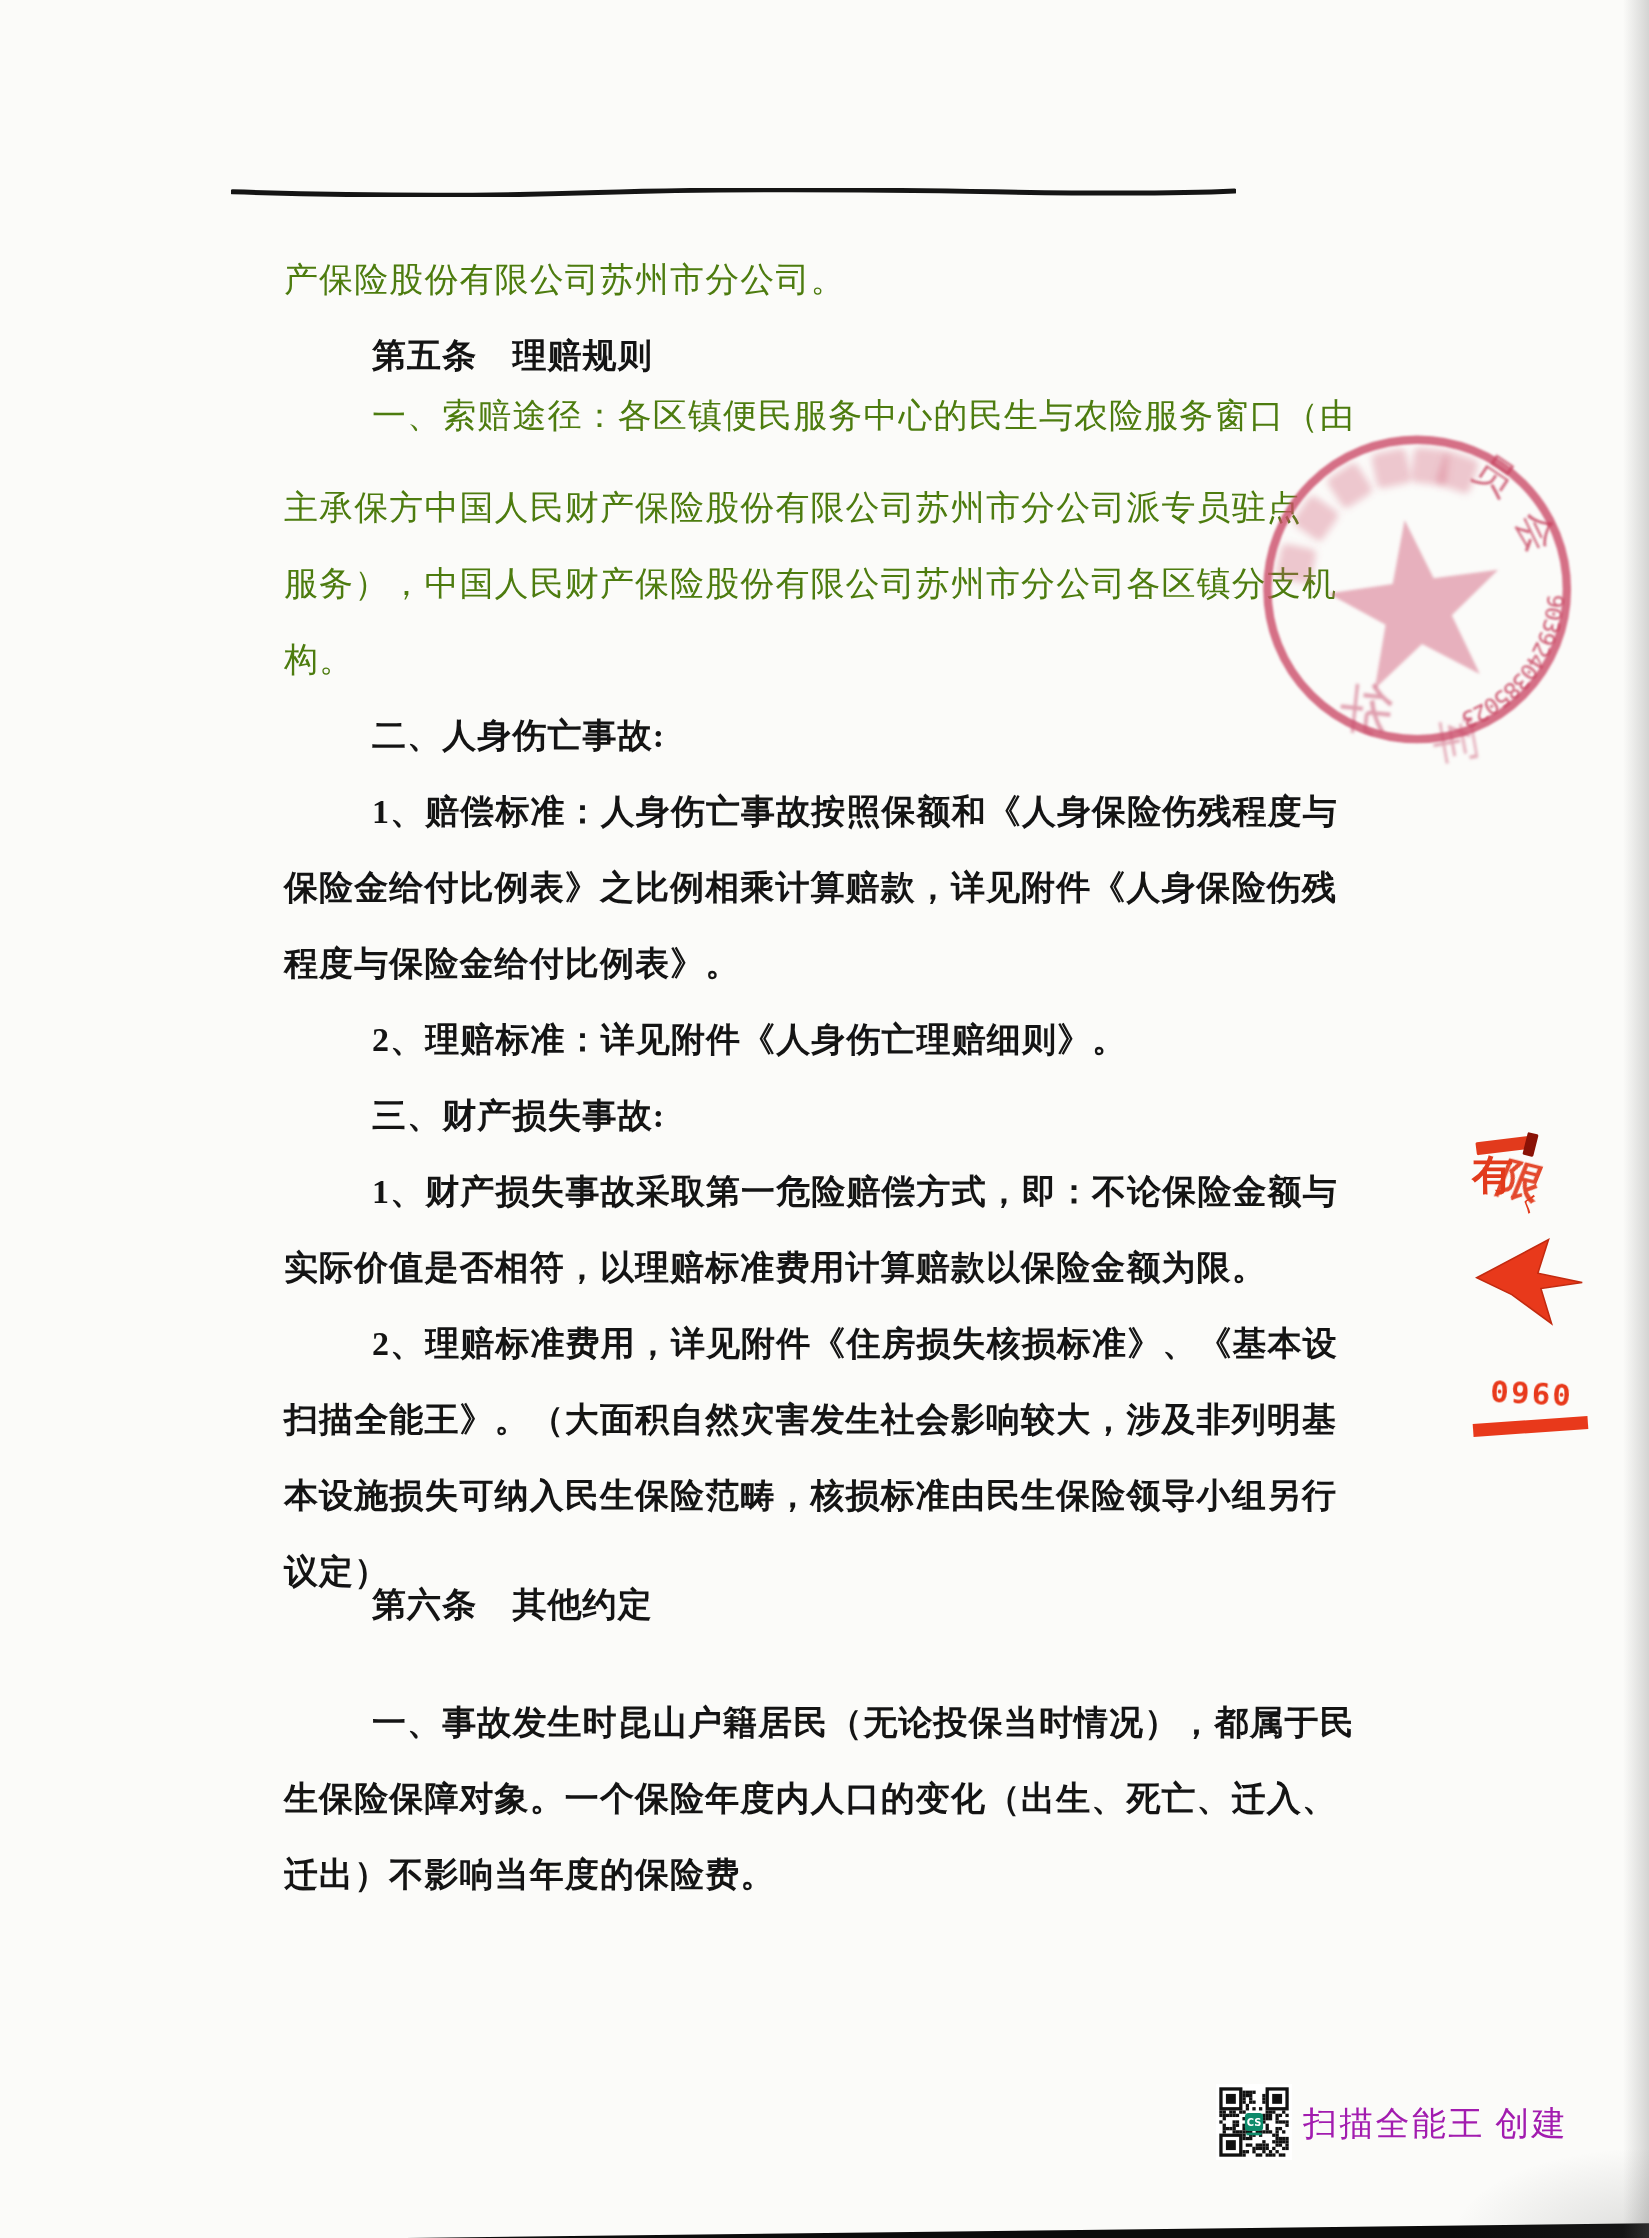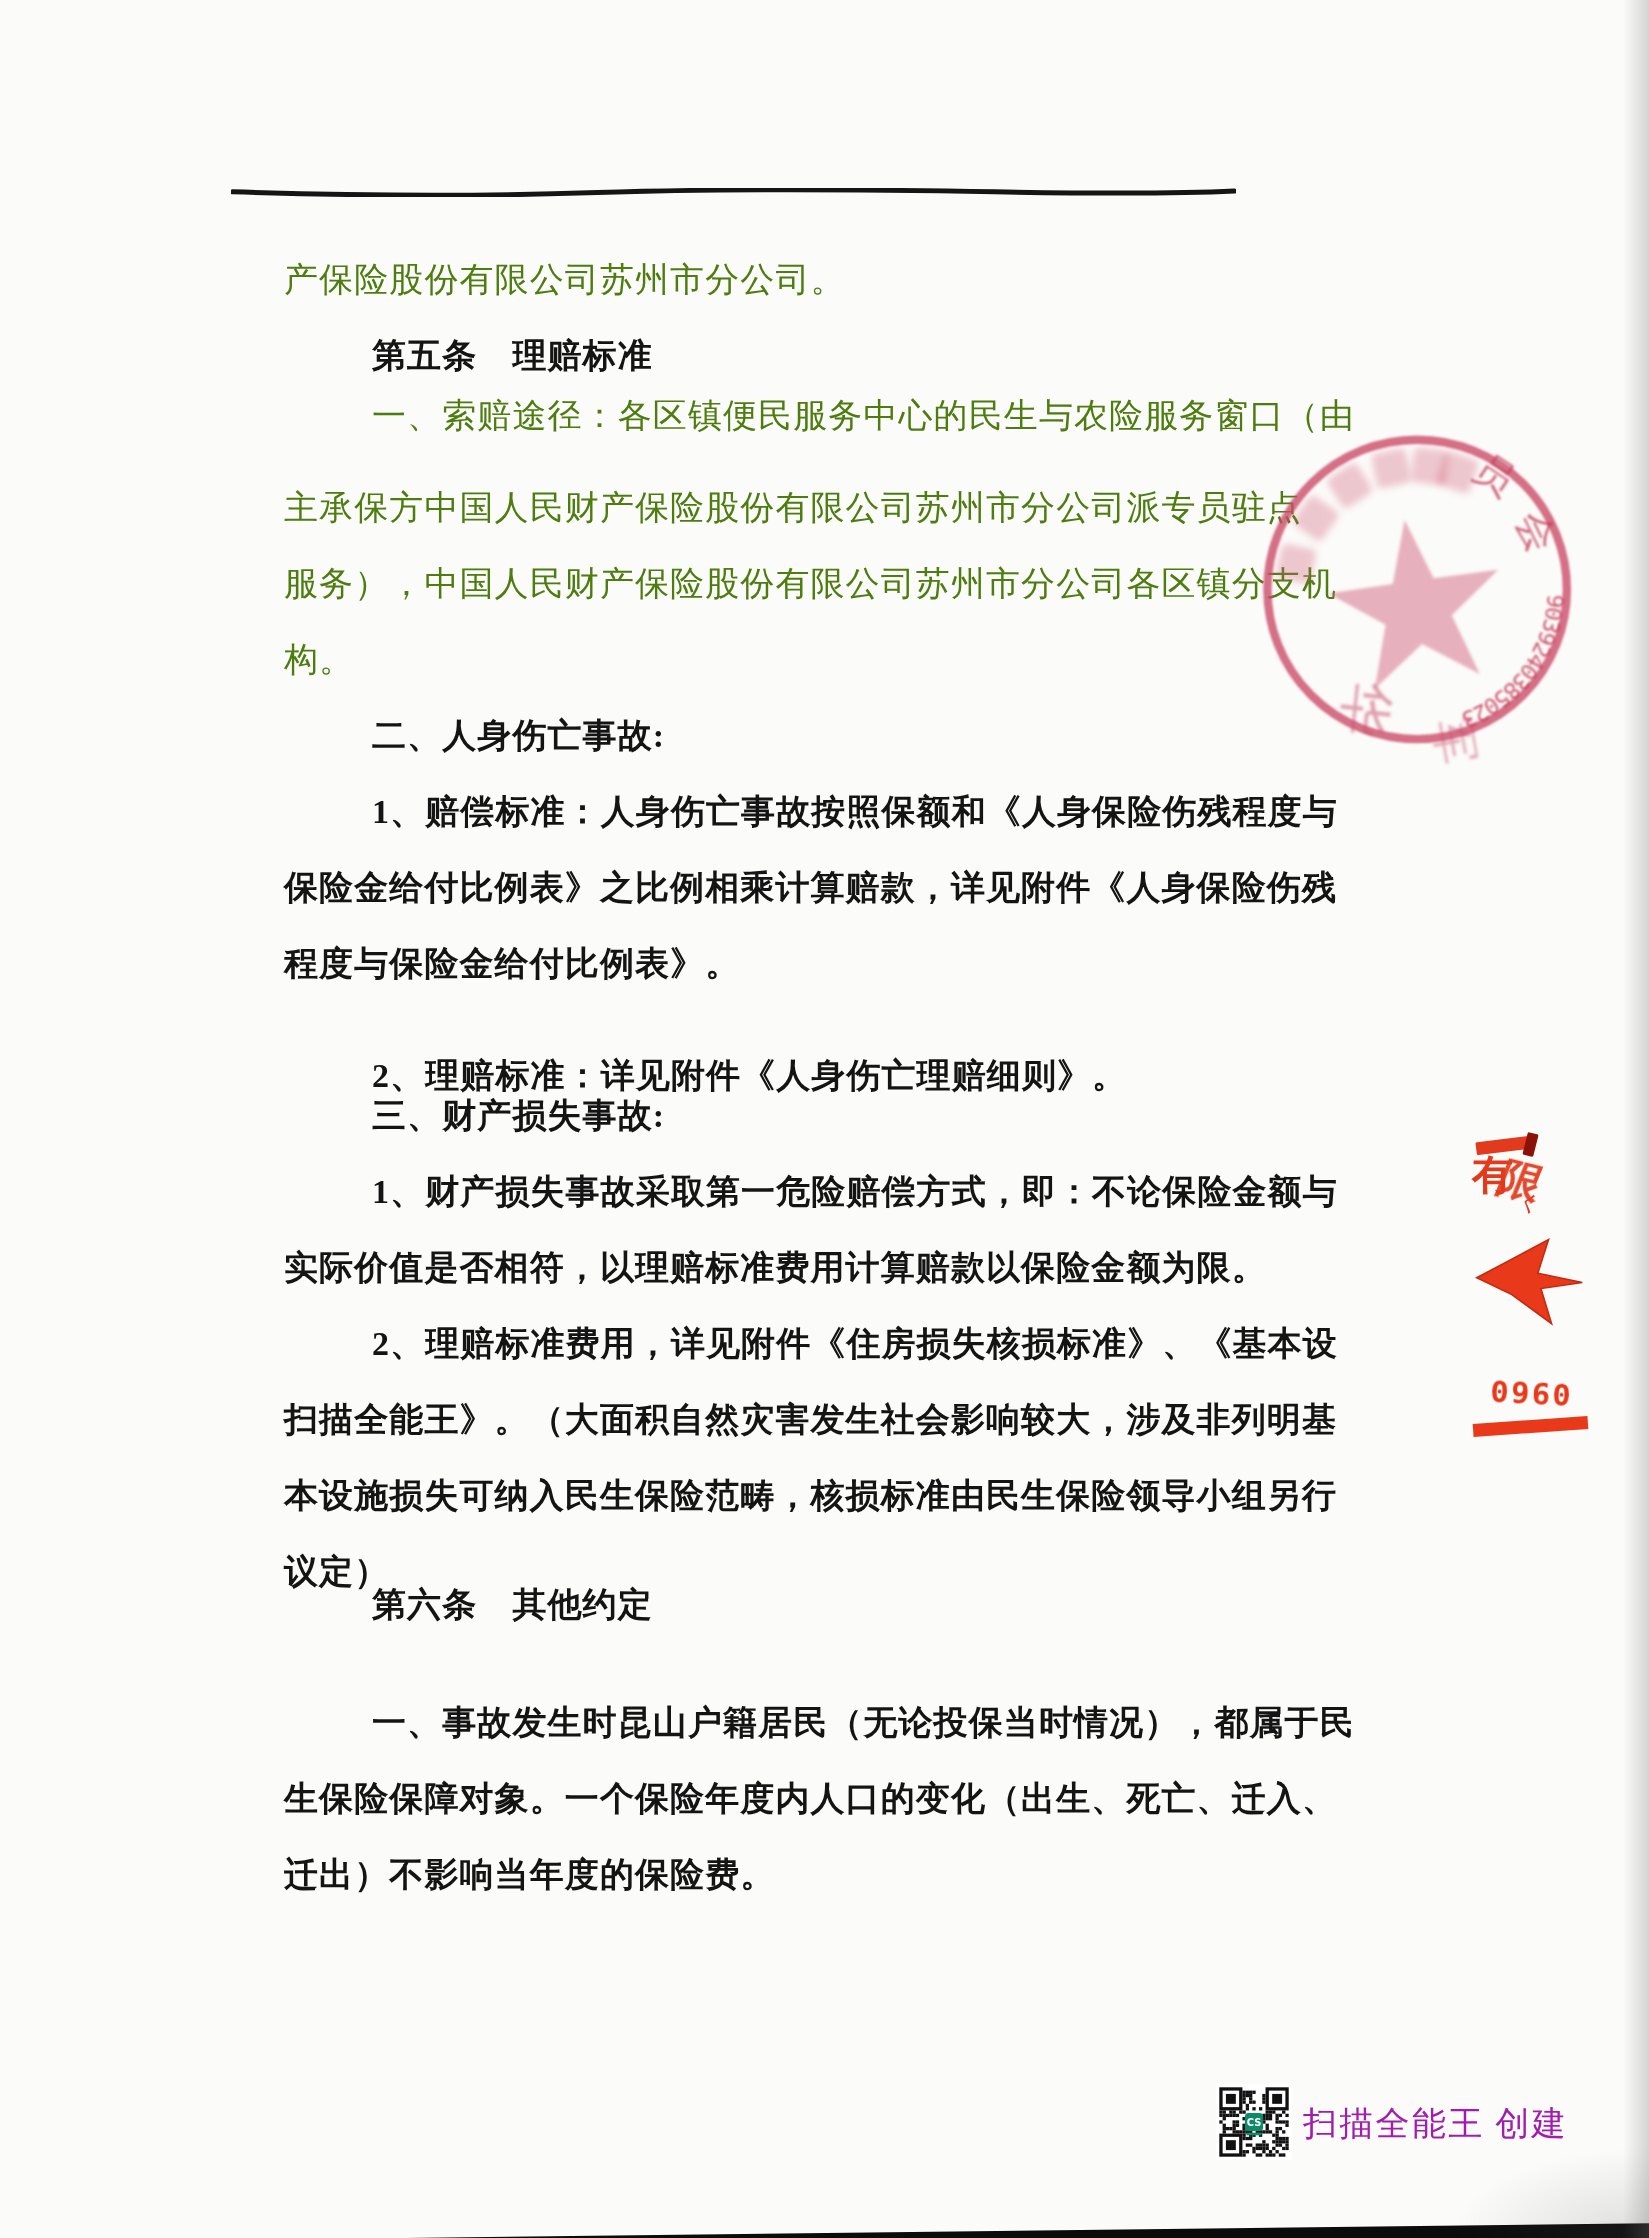--- a/index.html
+++ b/index.html
@@ -68,30 +68,30 @@
 <body>
 
 <div class="page">
 
   <svg class="rule-line" viewBox="0 0 1316 12">
     <path d="M2,5 C 160,10 330,11 480,6 S 830,2 1000,5 S 1250,7 1314,4" fill="none" stroke="#151515" stroke-width="6.5" stroke-linecap="round"></path>
   </svg>
 
   <div class="doc-body" id="docBody">
       <div class="doc-line" style="top: 0px;">产保险股份有限公司苏州市分公司。</div>
-      <div class="doc-line indent bold" style="top: 76px;">第五条　理赔标准</div>
+      <div class="doc-line indent bold" style="top: 76px;">第五条　理赔规则</div>
       <div class="doc-line indent" style="top: 136px; text-align: center;">一、索赔途径：各区镇便民服务中心的民生与农险服务窗口（由</div>
       <div class="doc-line" style="top: 228px;">主承保方中国人民财产保险股份有限公司苏州市分公司派专员驻点</div>
       <div class="doc-line" style="top: 304px;">服务），中国人民财产保险股份有限公司苏州市分公司各区镇分支机</div>
       <div class="doc-line" style="top: 380px;">构。</div>
       <div class="doc-line indent bold" style="top: 456px;">二、人身伤亡事故:</div>
       <div class="doc-line indent bold" style="top: 532px;">1、赔偿标准：人身伤亡事故按照保额和《人身保险伤残程度与</div>
       <div class="doc-line bold" style="top: 608px;">保险金给付比例表》之比例相乘计算赔款，详见附件《人身保险伤残</div>
       <div class="doc-line bold" style="top: 684px;">程度与保险金给付比例表》。</div>
-      <div class="doc-line indent bold" style="top: 796px;">2、理赔标准：详见附件《人身伤亡理赔细则》。</div>
+      <div class="doc-line indent bold" style="top: 760px;">2、理赔标准：详见附件《人身伤亡理赔细则》。</div>
       <div class="doc-line indent bold" style="top: 836px;">三、财产损失事故:</div>
       <div class="doc-line indent bold" style="top: 912px;">1、财产损失事故采取第一危险赔偿方式，即：不论保险金额与</div>
       <div class="doc-line bold" style="top: 988px;">实际价值是否相符，以理赔标准费用计算赔款以保险金额为限。</div>
       <div class="doc-line indent bold" style="top: 1064px; text-align: right;">2、理赔标准费用，详见附件《住房损失核损标准》、《基本设</div>
       <div class="doc-line bold" style="top: 1140px;">扫描全能王》。（大面积自然灾害发生社会影响较大，涉及非列明基</div>
       <div class="doc-line bold" style="top: 1216px;">本设施损失可纳入民生保险范畴，核损标准由民生保险领导小组另行</div>
       <div class="doc-line bold" style="top: 1292px;">议定）</div>
       <div class="doc-line indent bold" style="top: 1325px;">第六条　其他约定</div>
       <div class="doc-line indent bold" style="top: 1443px;">一、事故发生时昆山户籍居民（无论投保当时情况），都属于民</div>
       <div class="doc-line bold" style="top: 1519px;">生保险保障对象。一个保险年度内人口的变化（出生、死亡、迁入、</div>

